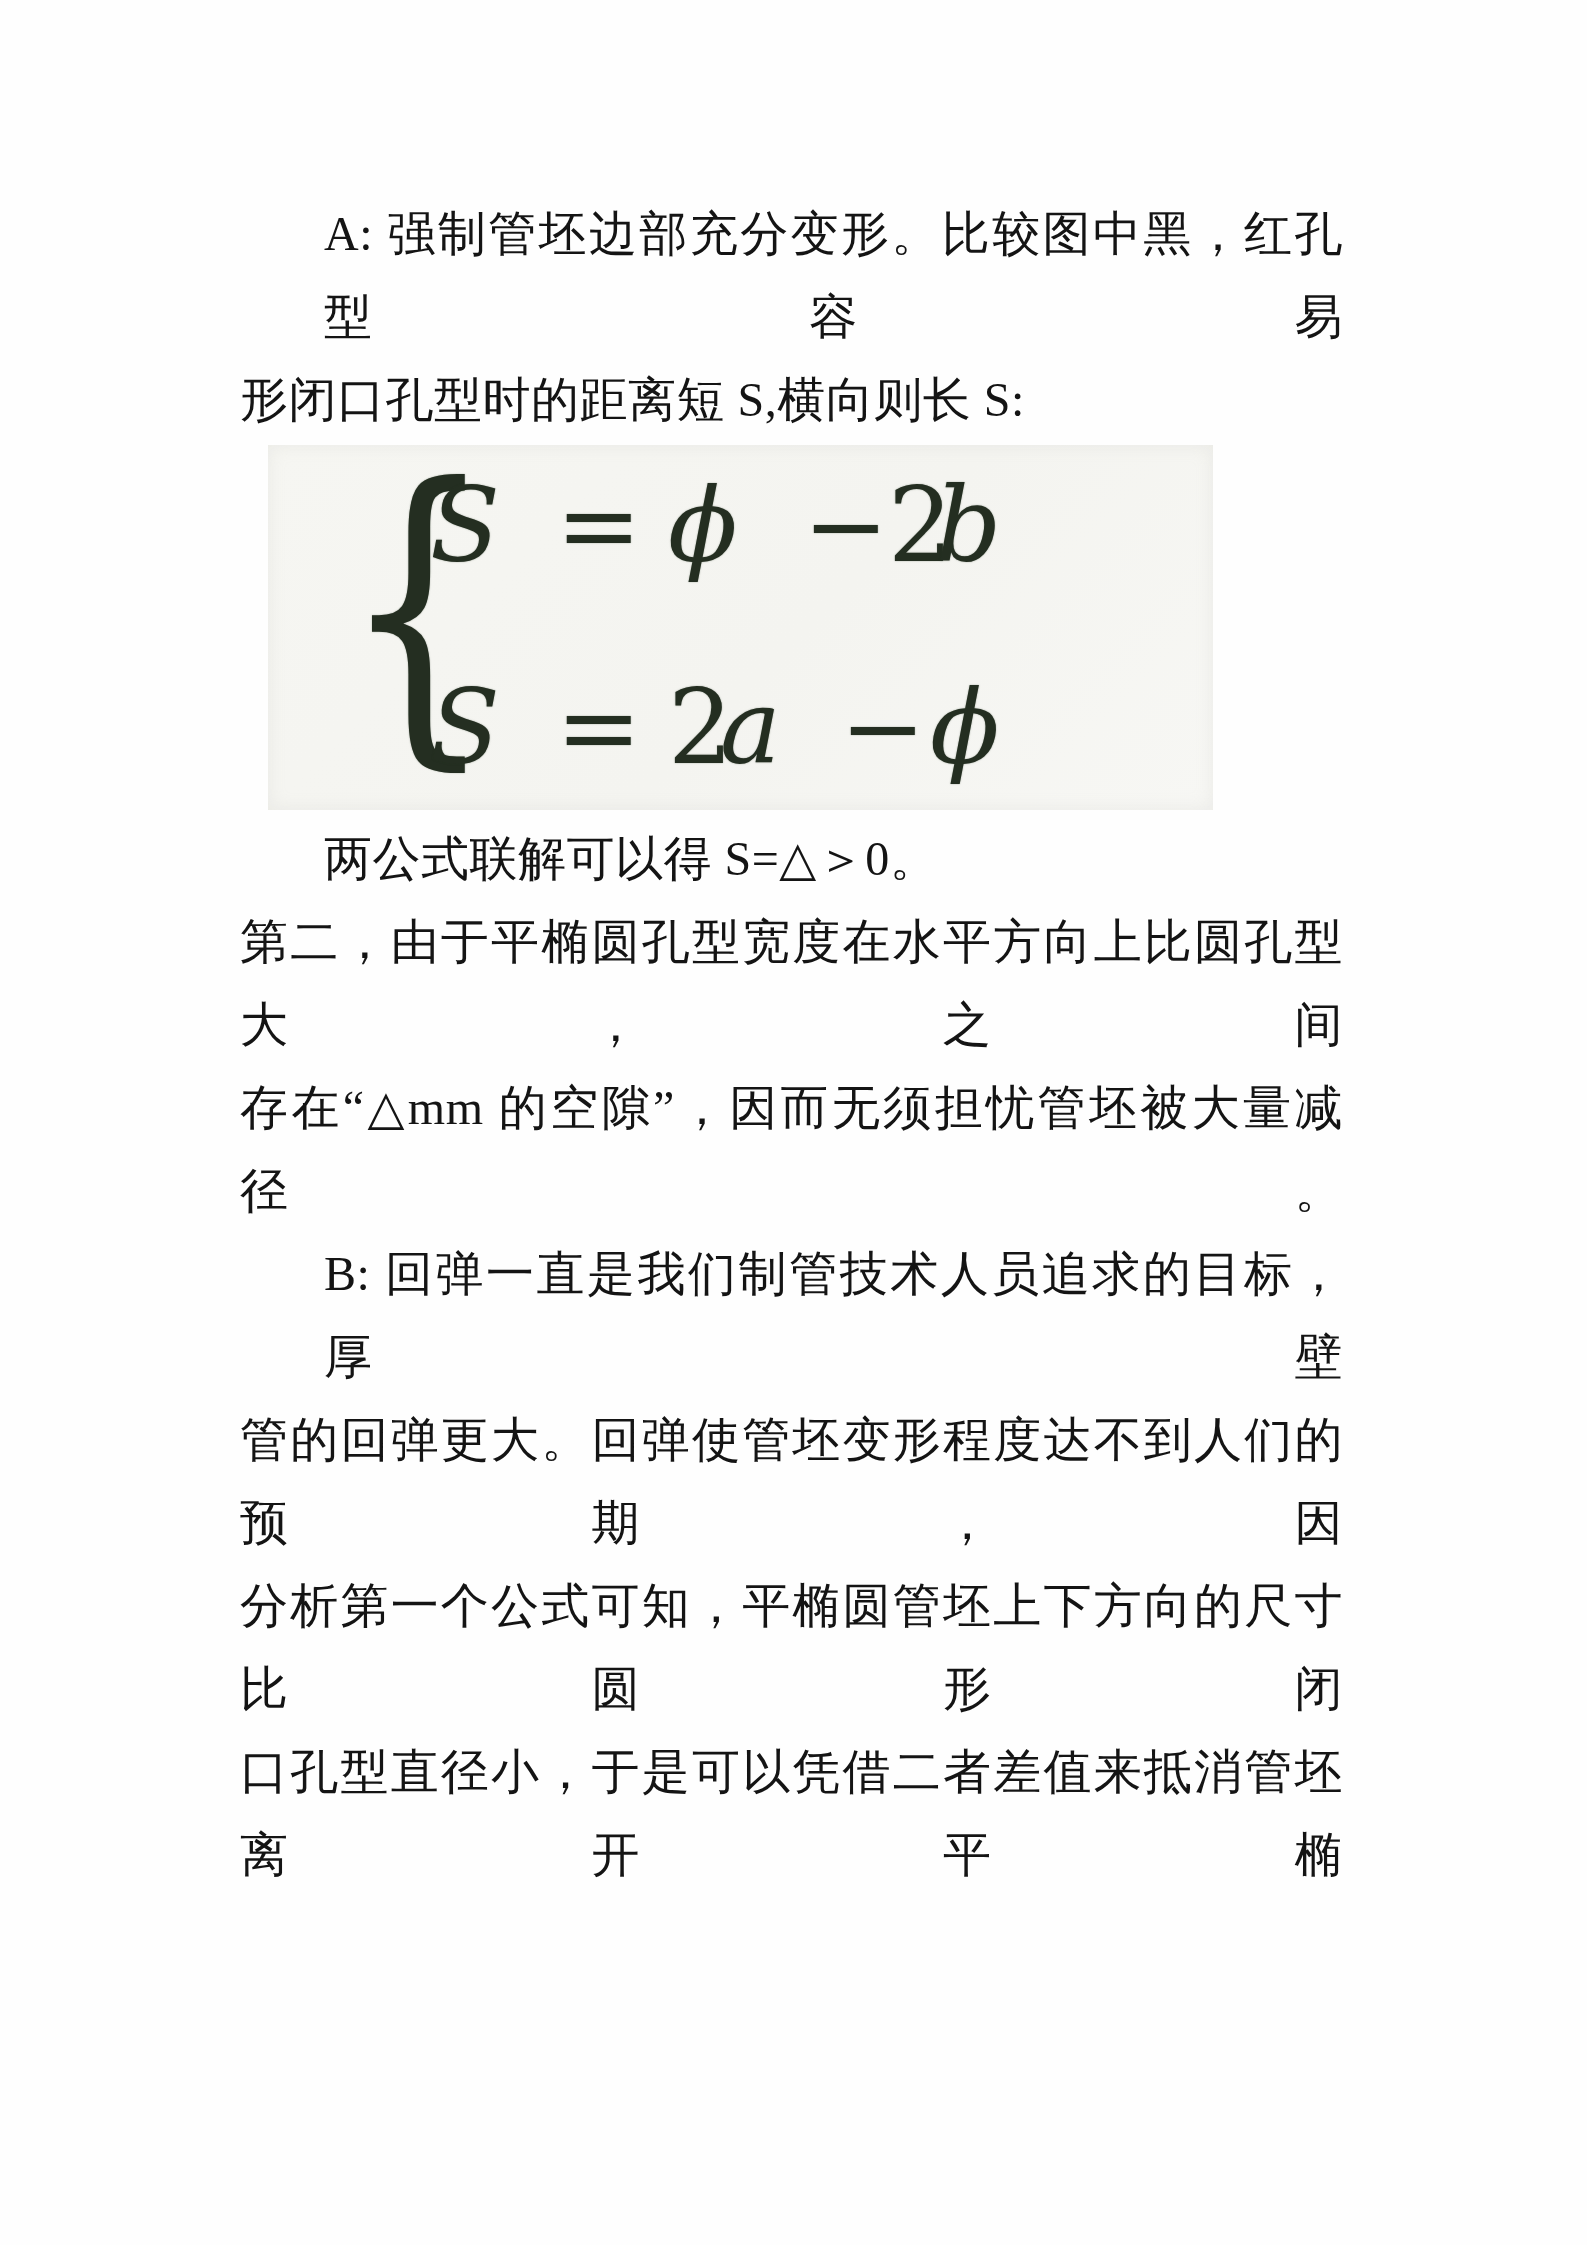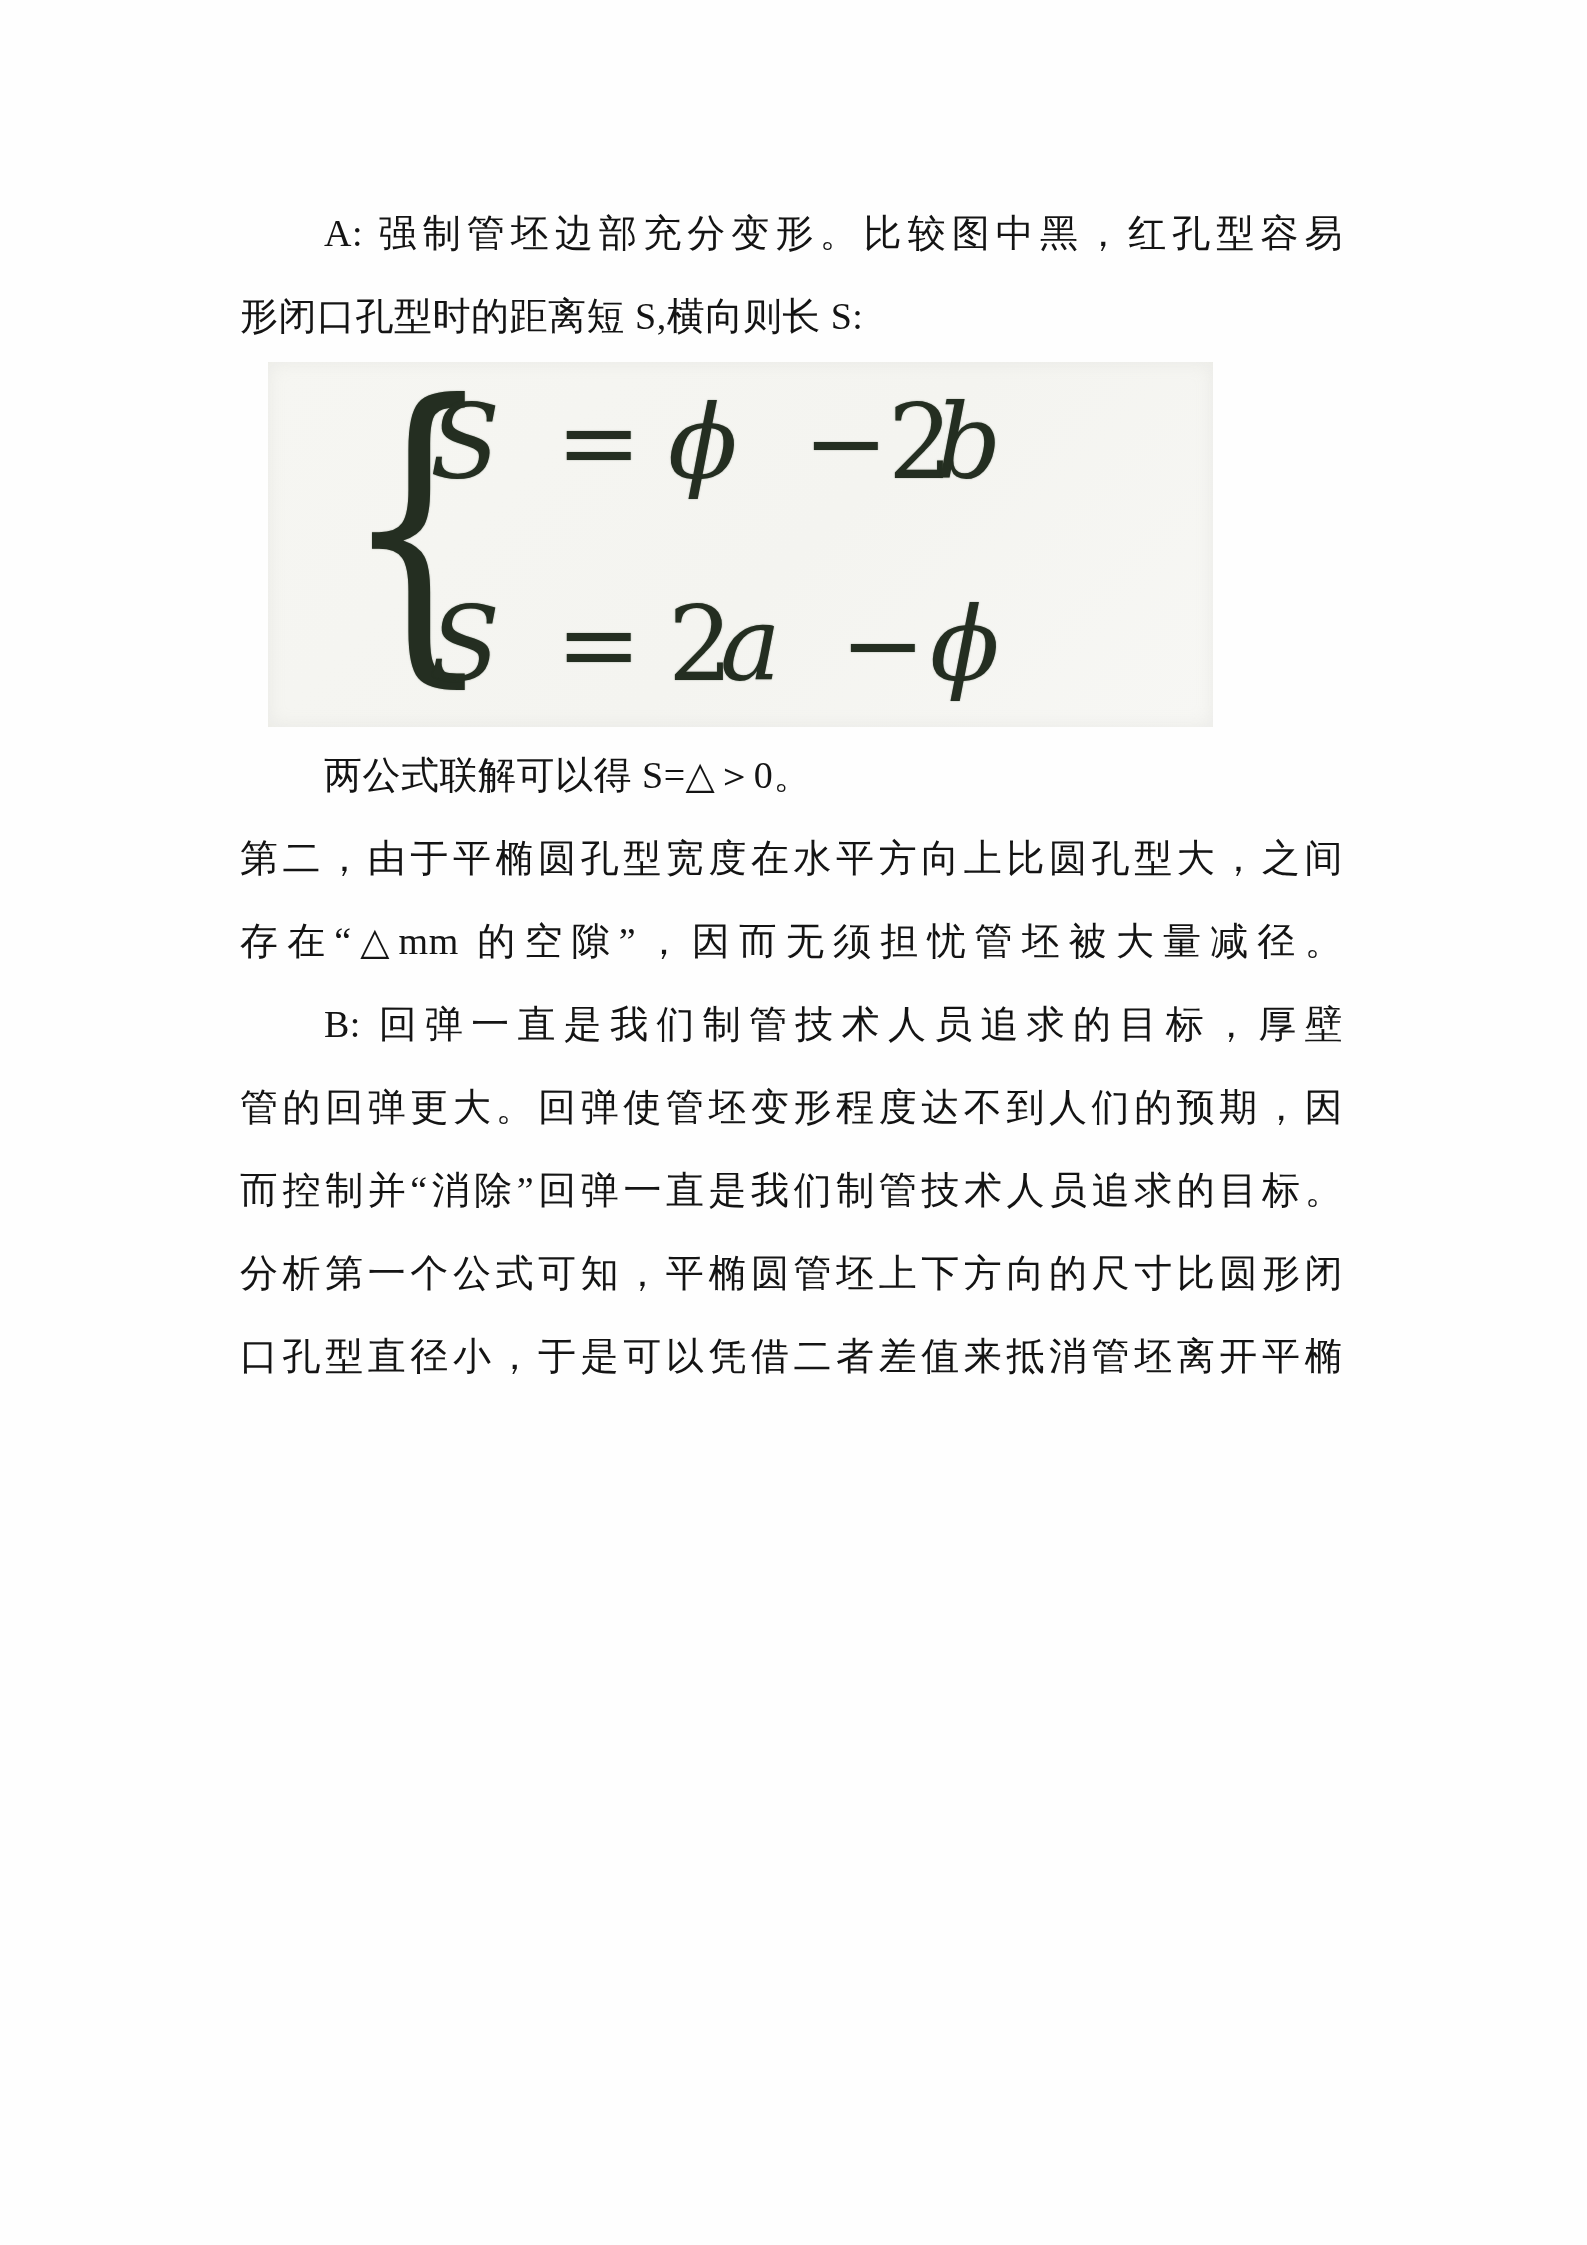--- a/index.html
+++ b/index.html
@@ -12,21 +12,21 @@
     overflow:hidden;
     font-family:"Liberation Serif","DejaVu Serif",serif;
     color:#141414;
   }
   .bodytext{
     position:absolute;
     left:240px;top:192px;
     width:1103px;
   }
   .ln{
-    font-size:38px;
+    font-size:48px;
     line-height:83px;
     white-space:nowrap;
     letter-spacing:0.5px;
     color:#141414;
   }
   .ln.jst{
     white-space:normal;
     text-align:justify;
     text-align-last:justify;
     -moz-text-align-last:justify;
@@ -113,18 +113,17 @@
         <span class="ftok up r2-4">−</span>
         <span class="ftok r2-5">ϕ</span>
       </div>
     </div>
 
     <div class="ln ind">两公式联解可以得 S=△＞0。</div>
     <div class="ln jst">第二，由于平椭圆孔型宽度在水平方向上比圆孔型大，之间</div>
     <div class="ln jst">存在“△mm 的空隙”，因而无须担忧管坯被大量减径。</div>
     <div class="ln ind jst">B: 回弹一直是我们制管技术人员追求的目标，厚壁</div>
     <div class="ln jst">管的回弹更大。回弹使管坯变形程度达不到人们的预期，因</div>
-    <div class="ln jst">而控制并“消除”回弹一直是我们制管技术人员追求的目标。</div>
     <div class="ln jst">分析第一个公式可知，平椭圆管坯上下方向的尺寸比圆形闭</div>
     <div class="ln jst">口孔型直径小，于是可以凭借二者差值来抵消管坯离开平椭</div>
 
   </div>
 </div>
 
 </body></html>

